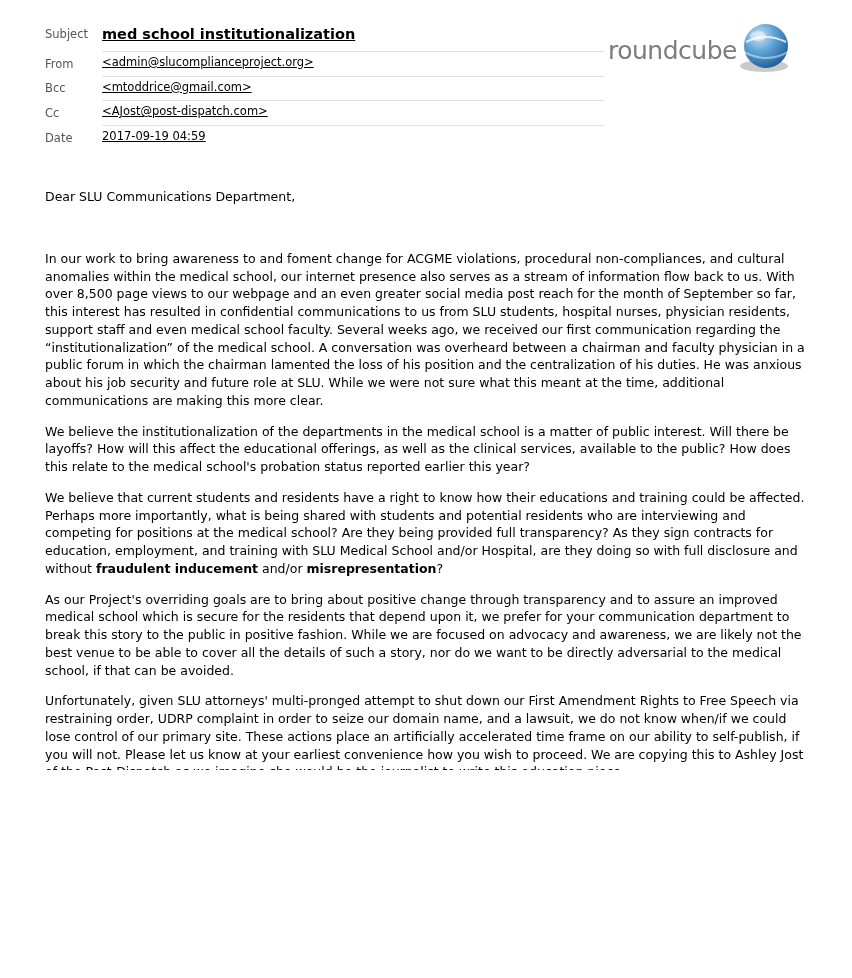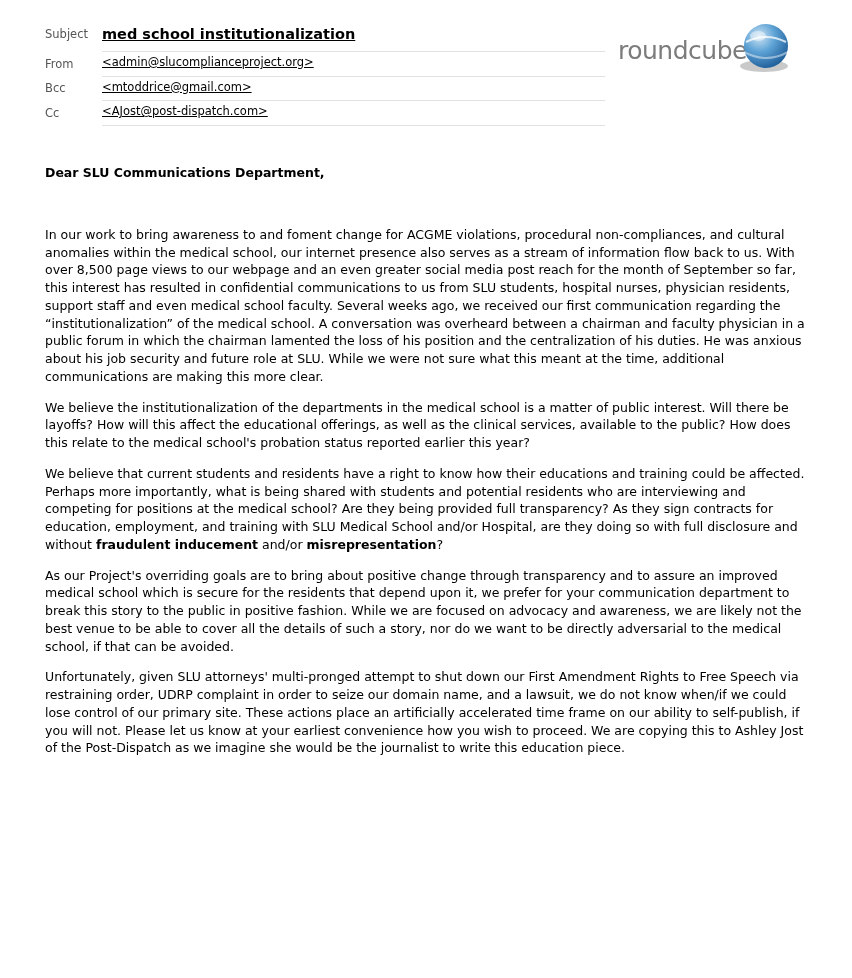--- a/index.html
+++ b/index.html
@@ -62,21 +62,21 @@
   
   .logo {
     position: absolute;
     top: 22px;
     right: 58px;
     width: 190px;
     height: 58px;
   }
   .logo-text {
     position: absolute;
-    left: 14px;
+    left: 4px;
     top: 14px;
     font-family: "DejaVu Sans", sans-serif;
     font-size: 25px;
     letter-spacing: -0.5px;
     color: #7c7c7c;
     text-align: center;
   }
   .logo-ball {
     position: absolute;
     right: 0;
@@ -91,21 +91,20 @@
     padding-top: 38px;
     font-size: 12.5px;
     line-height: 1.42;
     color: #000000;
   }
   .body-area p {
     margin: 0 0 13px 0;
   }
   .greeting {
     margin-bottom: 44px !important;
-    font-weight: bold;
   }
   b, strong { font-weight: bold; }
 
   .sign-off {
     margin-top: 42px !important;
     margin-bottom: 52px !important;
   }
   .signature-line {
     margin: 0;
     line-height: 1.5;
@@ -128,20 +127,24 @@
         <td class="meta-label">From</td>
         <td class="meta-value">&lt;admin@slucomplianceproject.org&gt;</td>
       </tr>
       <tr>
         <td class="meta-label">Bcc</td>
         <td class="meta-value">&lt;mtoddrice@gmail.com&gt;</td>
       </tr>
       <tr>
         <td class="meta-label">Cc</td>
         <td class="meta-value">&lt;AJost@post-dispatch.com&gt;</td>
+      </tr>
+      <tr class="meta-row-date">
+        <td class="meta-label">Date</td>
+        <td class="meta-value">2017-09-19 04:59</td>
       </tr>
     </tbody>
       </table>
 
     <div class="logo">
       <div class="logo-text">roundcube</div>
       <svg class="logo-ball" viewBox="0 0 56 52">
         <defs>
           <radialGradient id="ballgrad" cx="35%" cy="28%" r="78%">
             <stop offset="0%" stop-color="#cfe4f4"></stop>

